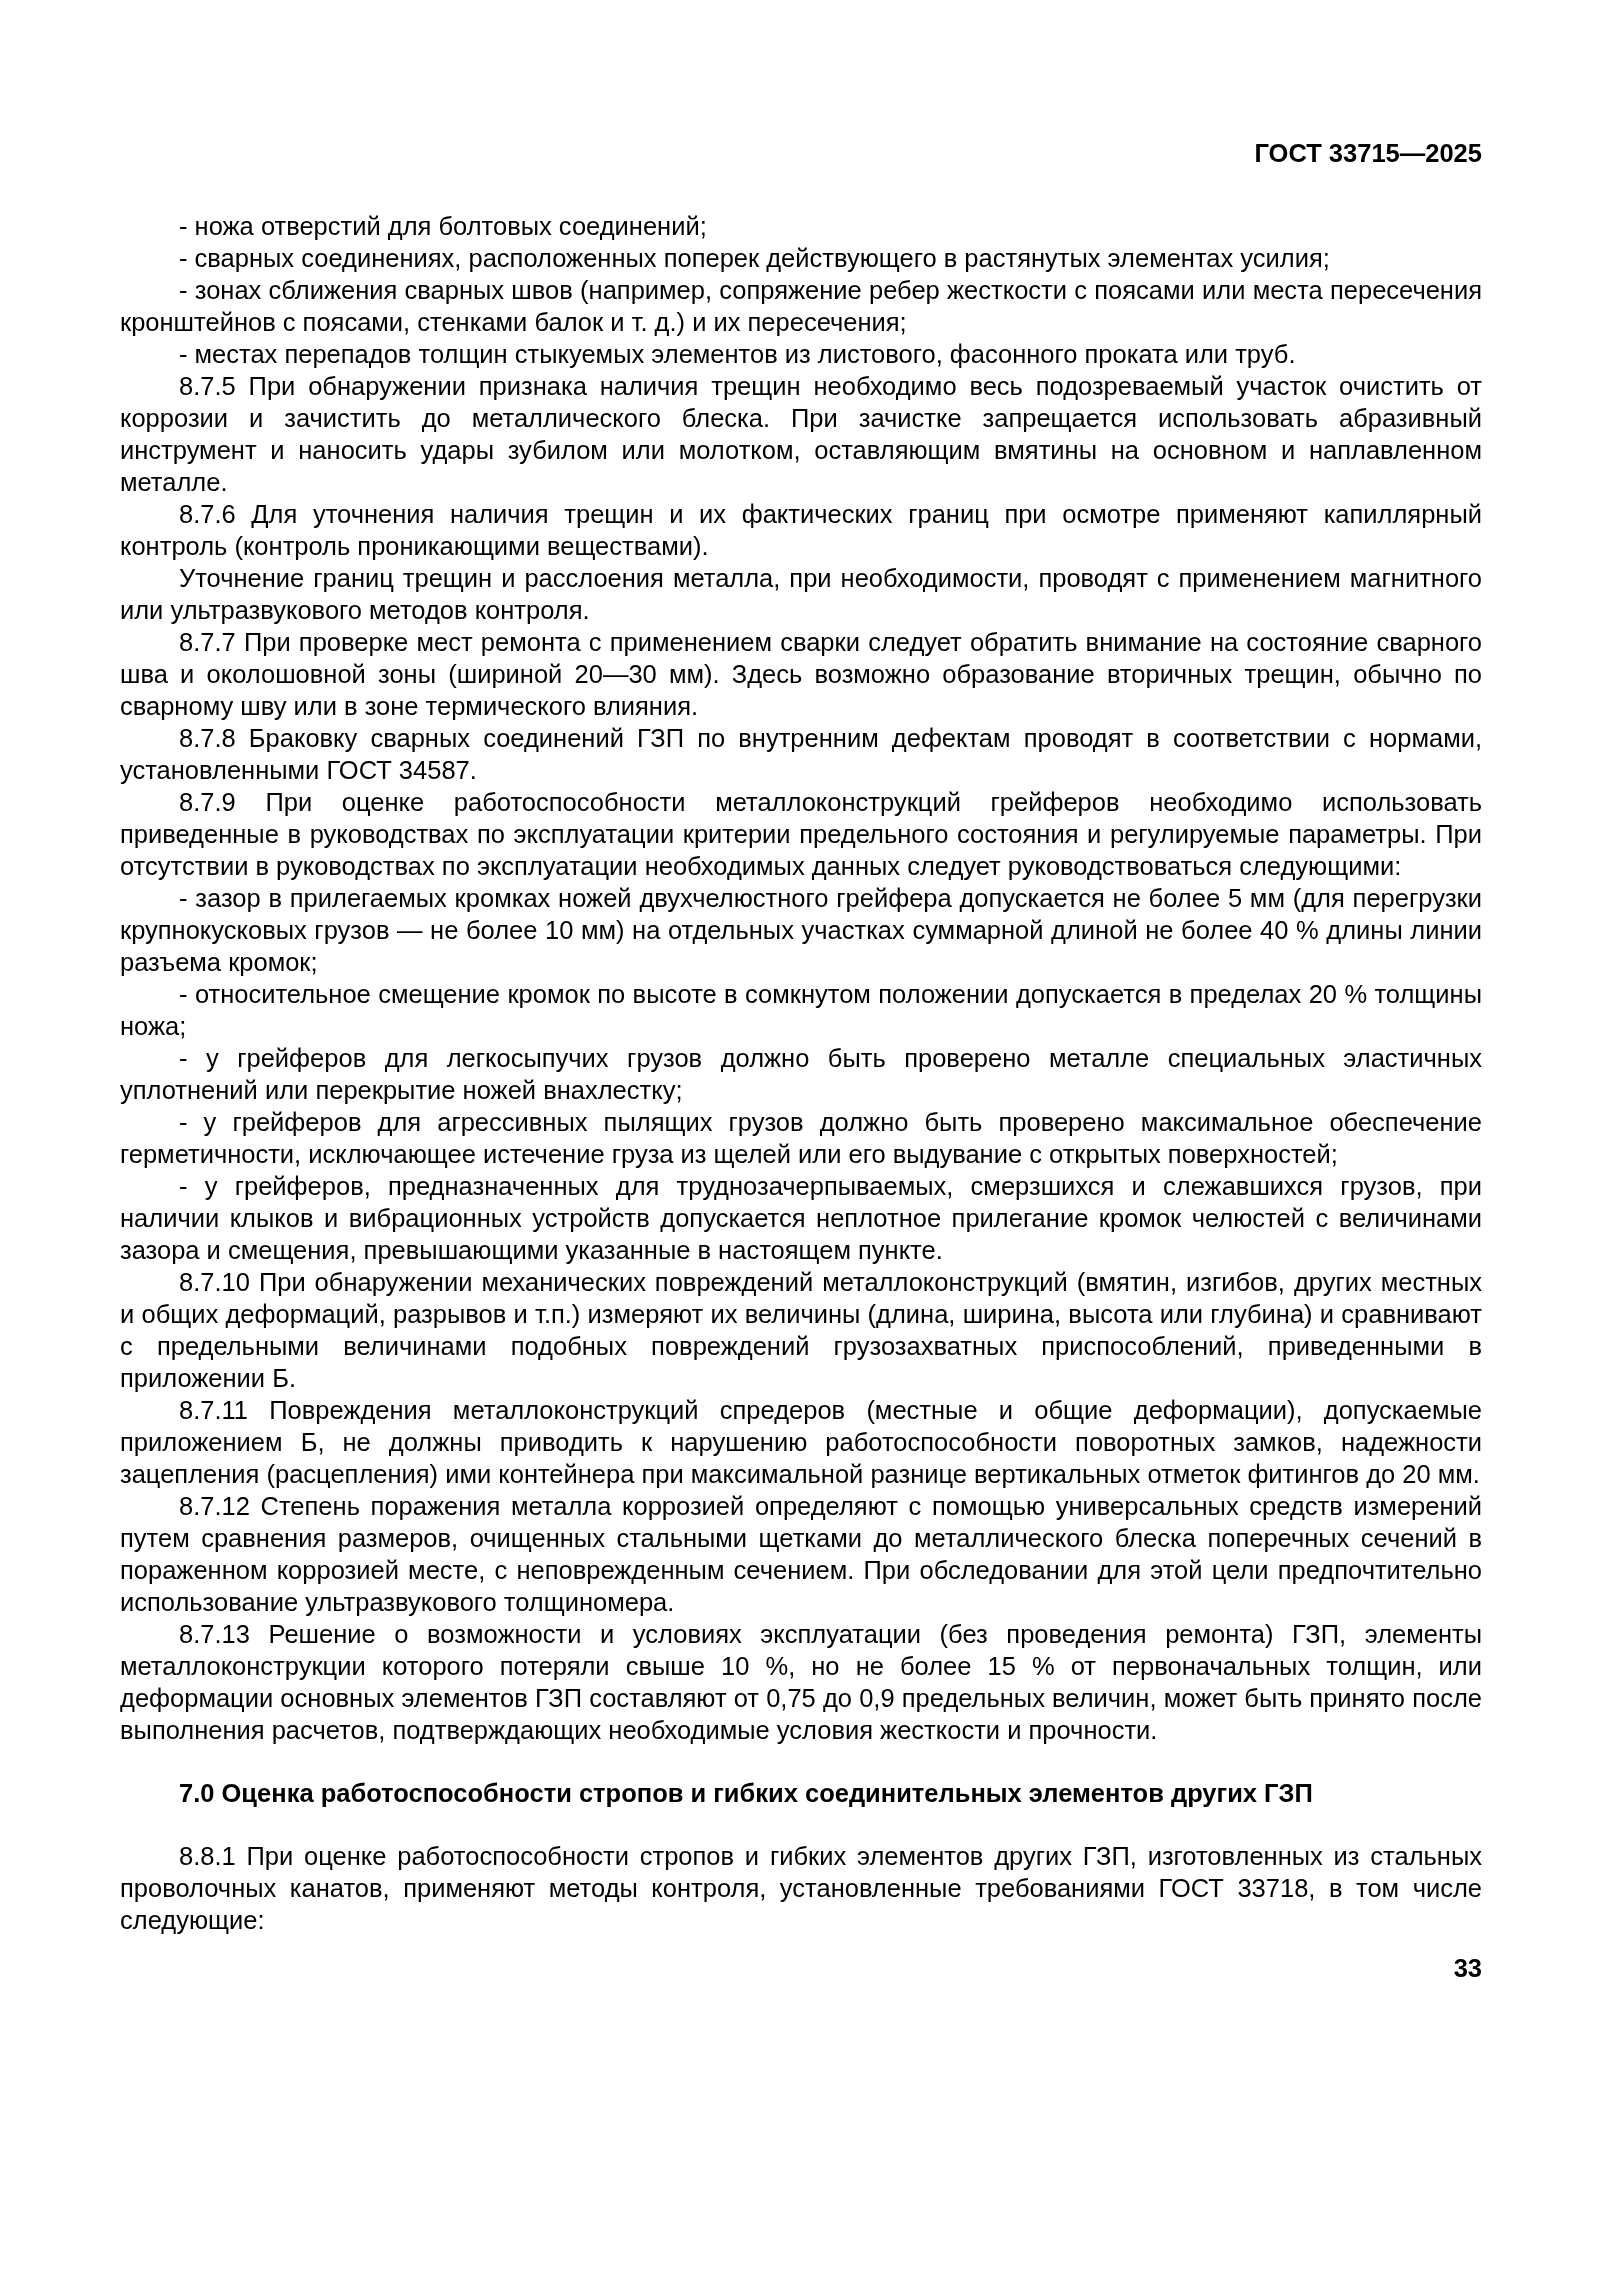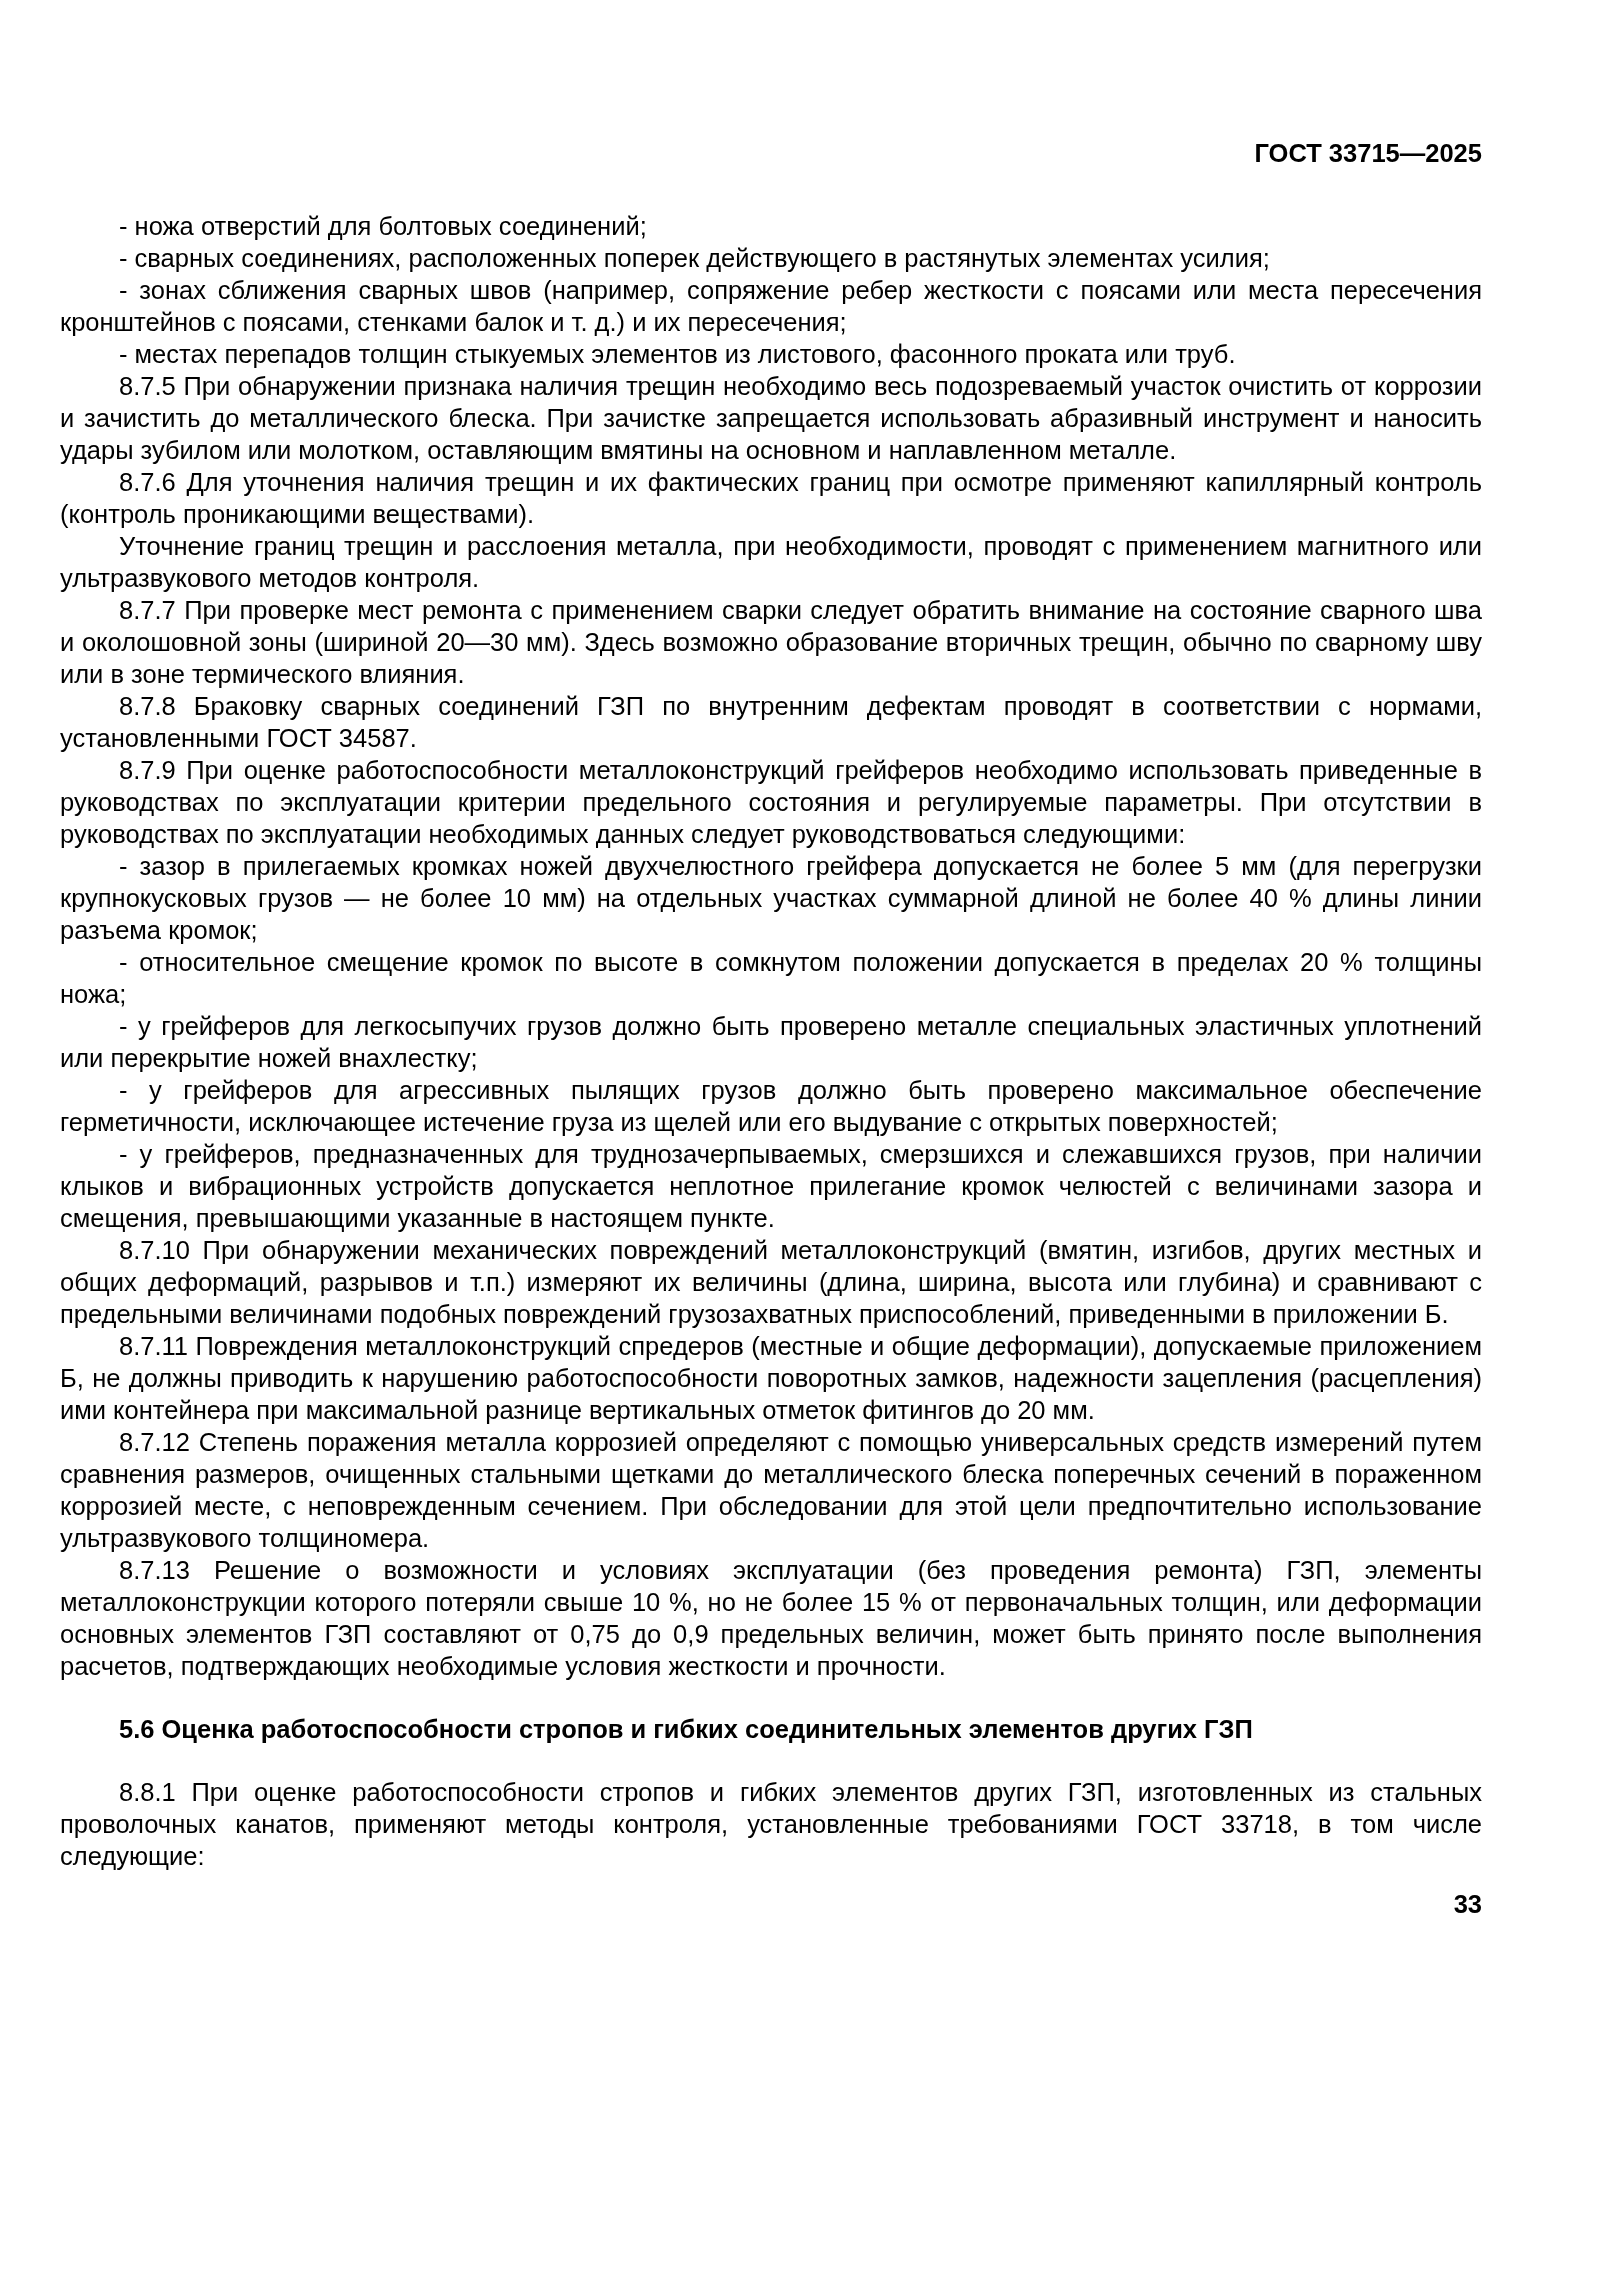--- a/index.html
+++ b/index.html
@@ -12,21 +12,21 @@
   .page {
     position: relative;
     width: 1621px;
     height: 2243px;
     margin: 0 auto;
     background: #ffffff;
     color: #000000;
     font-family: "Liberation Sans", sans-serif;
     font-size: 25.5px;
     line-height: 32px;
-    padding: 137px 139px 59px 60px;
+    padding: 137px 139px 59px 120px;
     overflow: hidden;
   }
   .doc-header {
     text-align: right;
     font-weight: bold;
     margin-bottom: 41px;
   }
   .content { width: 100%; }
   .para {
     margin: 0;
@@ -64,19 +64,19 @@
       <p class="para body">8.7.9 При оценке работоспособности металлоконструкций грейферов необходимо использовать приведенные в руководствах по эксплуатации критерии предельного состояния и регулируемые параметры. При отсутствии в руководствах по эксплуатации необходимых данных следует руководствоваться следующими:</p>
       <p class="para dash">- зазор в прилегаемых кромках ножей двухчелюстного грейфера допускается не более 5 мм (для перегрузки крупнокусковых грузов — не более 10 мм) на отдельных участках суммарной длиной не более 40 % длины линии разъема кромок;</p>
       <p class="para dash">- относительное смещение кромок по высоте в сомкнутом положении допускается в пределах 20 % толщины ножа;</p>
       <p class="para dash">- у грейферов для легкосыпучих грузов должно быть проверено металле специальных эластичных уплотнений или перекрытие ножей внахлестку;</p>
       <p class="para dash">- у грейферов для агрессивных пылящих грузов должно быть проверено максимальное обеспечение герметичности, исключающее истечение груза из щелей или его выдувание с открытых поверхностей;</p>
       <p class="para dash">- у грейферов, предназначенных для труднозачерпываемых, смерзшихся и слежавшихся грузов, при наличии клыков и вибрационных устройств допускается неплотное прилегание кромок челюстей с величинами зазора и смещения, превышающими указанные в настоящем пункте.</p>
       <p class="para body">8.7.10 При обнаружении механических повреждений металлоконструкций (вмятин, изгибов, других местных и общих деформаций, разрывов и т.п.) измеряют их величины (длина, ширина, высота или глубина) и сравнивают с предельными величинами подобных повреждений грузозахватных приспособлений, приведенными в приложении Б.</p>
       <p class="para body">8.7.11 Повреждения металлоконструкций спредеров (местные и общие деформации), допускаемые приложением Б, не должны приводить к нарушению работоспособности поворотных замков, надежности зацепления (расцепления) ими контейнера при максимальной разнице вертикальных отметок фитингов до 20 мм.</p>
       <p class="para body">8.7.12 Степень поражения металла коррозией определяют с помощью универсальных средств измерений путем сравнения размеров, очищенных стальными щетками до металлического блеска поперечных сечений в пораженном коррозией месте, с неповрежденным сечением. При обследовании для этой цели предпочтительно использование ультразвукового толщиномера.</p>
       <p class="para body">8.7.13 Решение о возможности и условиях эксплуатации (без проведения ремонта) ГЗП, элементы металлоконструкции которого потеряли свыше 10 %, но не более 15 % от первоначальных толщин, или деформации основных элементов ГЗП составляют от 0,75 до 0,9 предельных величин, может быть принято после выполнения расчетов, подтверждающих необходимые условия жесткости и прочности.</p>
-      <p class="para heading">5.6 Оценка работоспособности стропов и гибких соединительных элементов других ГЗП</p>
+      <p class="para heading">7.0 Оценка работоспособности стропов и гибких соединительных элементов других ГЗП</p>
       <p class="para body">8.8.1 При оценке работоспособности стропов и гибких элементов других ГЗП, изготовленных из стальных проволочных канатов, применяют методы контроля, установленные требованиями ГОСТ 33718, в том числе следующие:</p>
     </div>
 
   <div class="page-footer">33</div>
 </div>
 
 
 </body></html>

